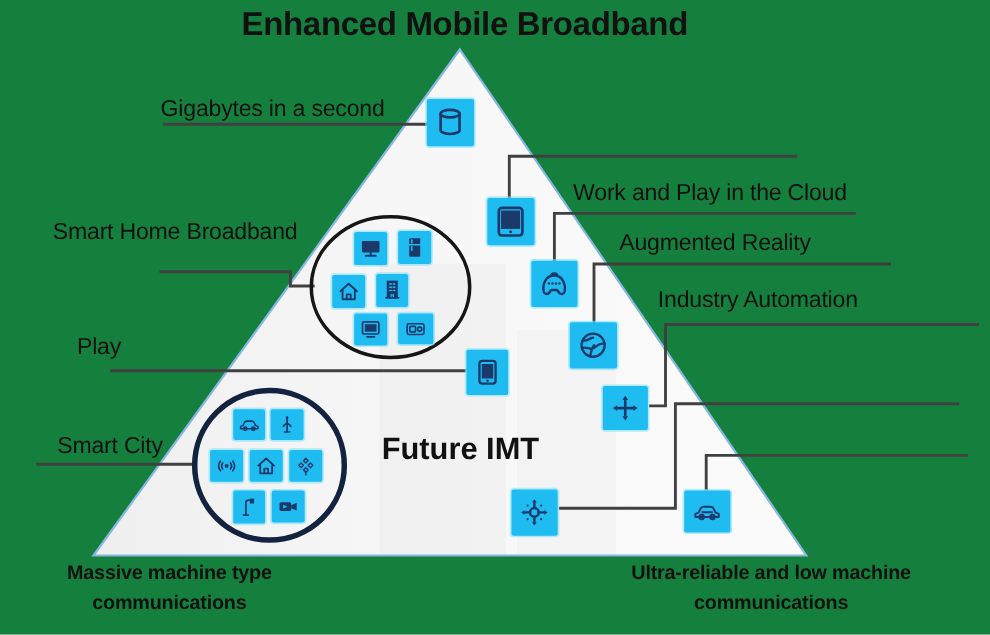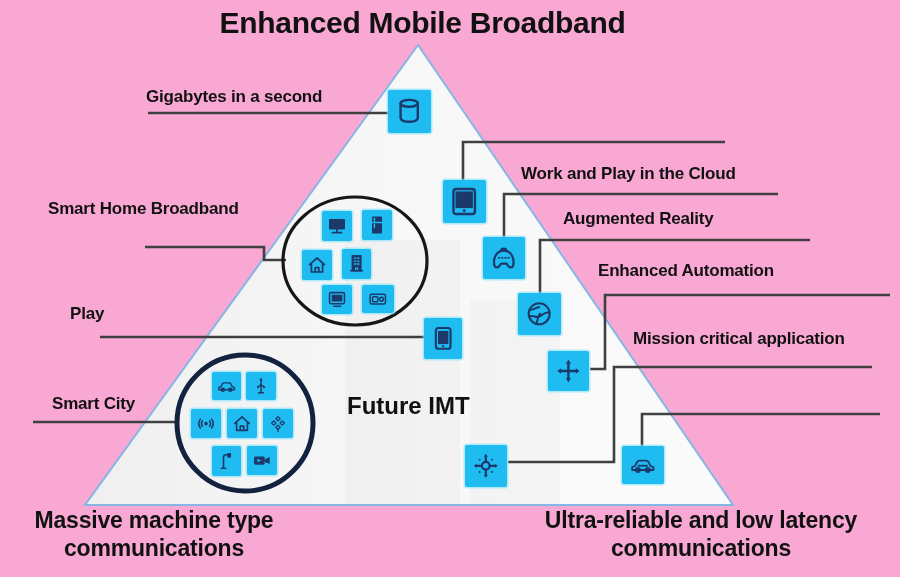--- a/index.html
+++ b/index.html
@@ -1,23 +1,23 @@
 <!DOCTYPE html>
 <html><head>
 <meta charset="utf-8">
 <style>
   html,body{margin:0;padding:0;background:#fff}
-  .stage{position:relative;width:900px;height:577px;background:#f9a8d4;
+  .stage{position:relative;width:900px;height:577px;background:#15803d;
          font-family:"Liberation Sans",sans-serif;color:#111;overflow:hidden}
   svg.layer{position:absolute;left:0;top:0;width:900px;height:577px}
   .title{position:absolute;left:0;top:6px;width:845px;text-align:center;
          font-weight:700;font-size:30px;letter-spacing:-.3px}
-  .lbl{position:absolute;font-weight:700;font-size:17px;white-space:nowrap;letter-spacing:-.2px}
-  .center-lbl{position:absolute;left:347px;top:392px;font-weight:700;font-size:24px;white-space:nowrap}
-  .corner{position:absolute;font-weight:700;font-size:23px;text-align:center;line-height:28px;letter-spacing:-.2px}
+  .lbl{position:absolute;font-weight:400;font-size:21px;white-space:nowrap;letter-spacing:-.2px}
+  .center-lbl{position:absolute;left:347px;top:392px;font-weight:700;font-size:28px;white-space:nowrap}
+  .corner{position:absolute;font-weight:700;font-size:18px;text-align:center;line-height:28px;letter-spacing:-.2px}
   .corner span{display:block}
   .ic{position:absolute;background:#1fbcf2;border-radius:2px;display:flex;align-items:center;justify-content:center;
       box-shadow:0 0 0 1.5px rgba(130,225,252,.6)}
   .ic svg{width:80%;height:80%;display:block}
 </style>
 </head>
 <body>
 
 <div class="stage">
 
@@ -229,28 +229,27 @@
   </div>
 
   <div class="title">Enhanced Mobile Broadband</div>
 
   <div class="lbl" style="left:146px;top:87px">Gigabytes in a second</div>
   <div class="lbl" style="left:48px;top:199px">Smart Home Broadband</div>
   <div class="lbl" style="left:70px;top:304px">Play</div>
   <div class="lbl" style="left:52px;top:394px">Smart City</div>
   <div class="lbl" style="left:563px;top:209px">Augmented Reality</div>
   <div class="lbl" style="left:521px;top:164px">Work and Play in the Cloud</div>
-  <div class="lbl" style="left:598px;top:261px">Enhanced Automation</div>
-  <div class="lbl" style="left:633px;top:329px">Mission critical application</div>
+  <div class="lbl" style="left:598px;top:261px">Industry Automation</div>
 
   <div class="center-lbl">Future IMT</div>
 
   <div class="corner" style="left:8px;top:506px;width:292px">
     <span>Massive machine type</span>
     <span>communications</span>
   </div>
 
   <div class="corner" style="left:505px;top:506px;width:392px">
-    <span>Ultra-reliable and low latency</span>
+    <span>Ultra-reliable and low machine</span>
     <span>communications</span>
   </div>
 
 </div>
 
 </body></html>

